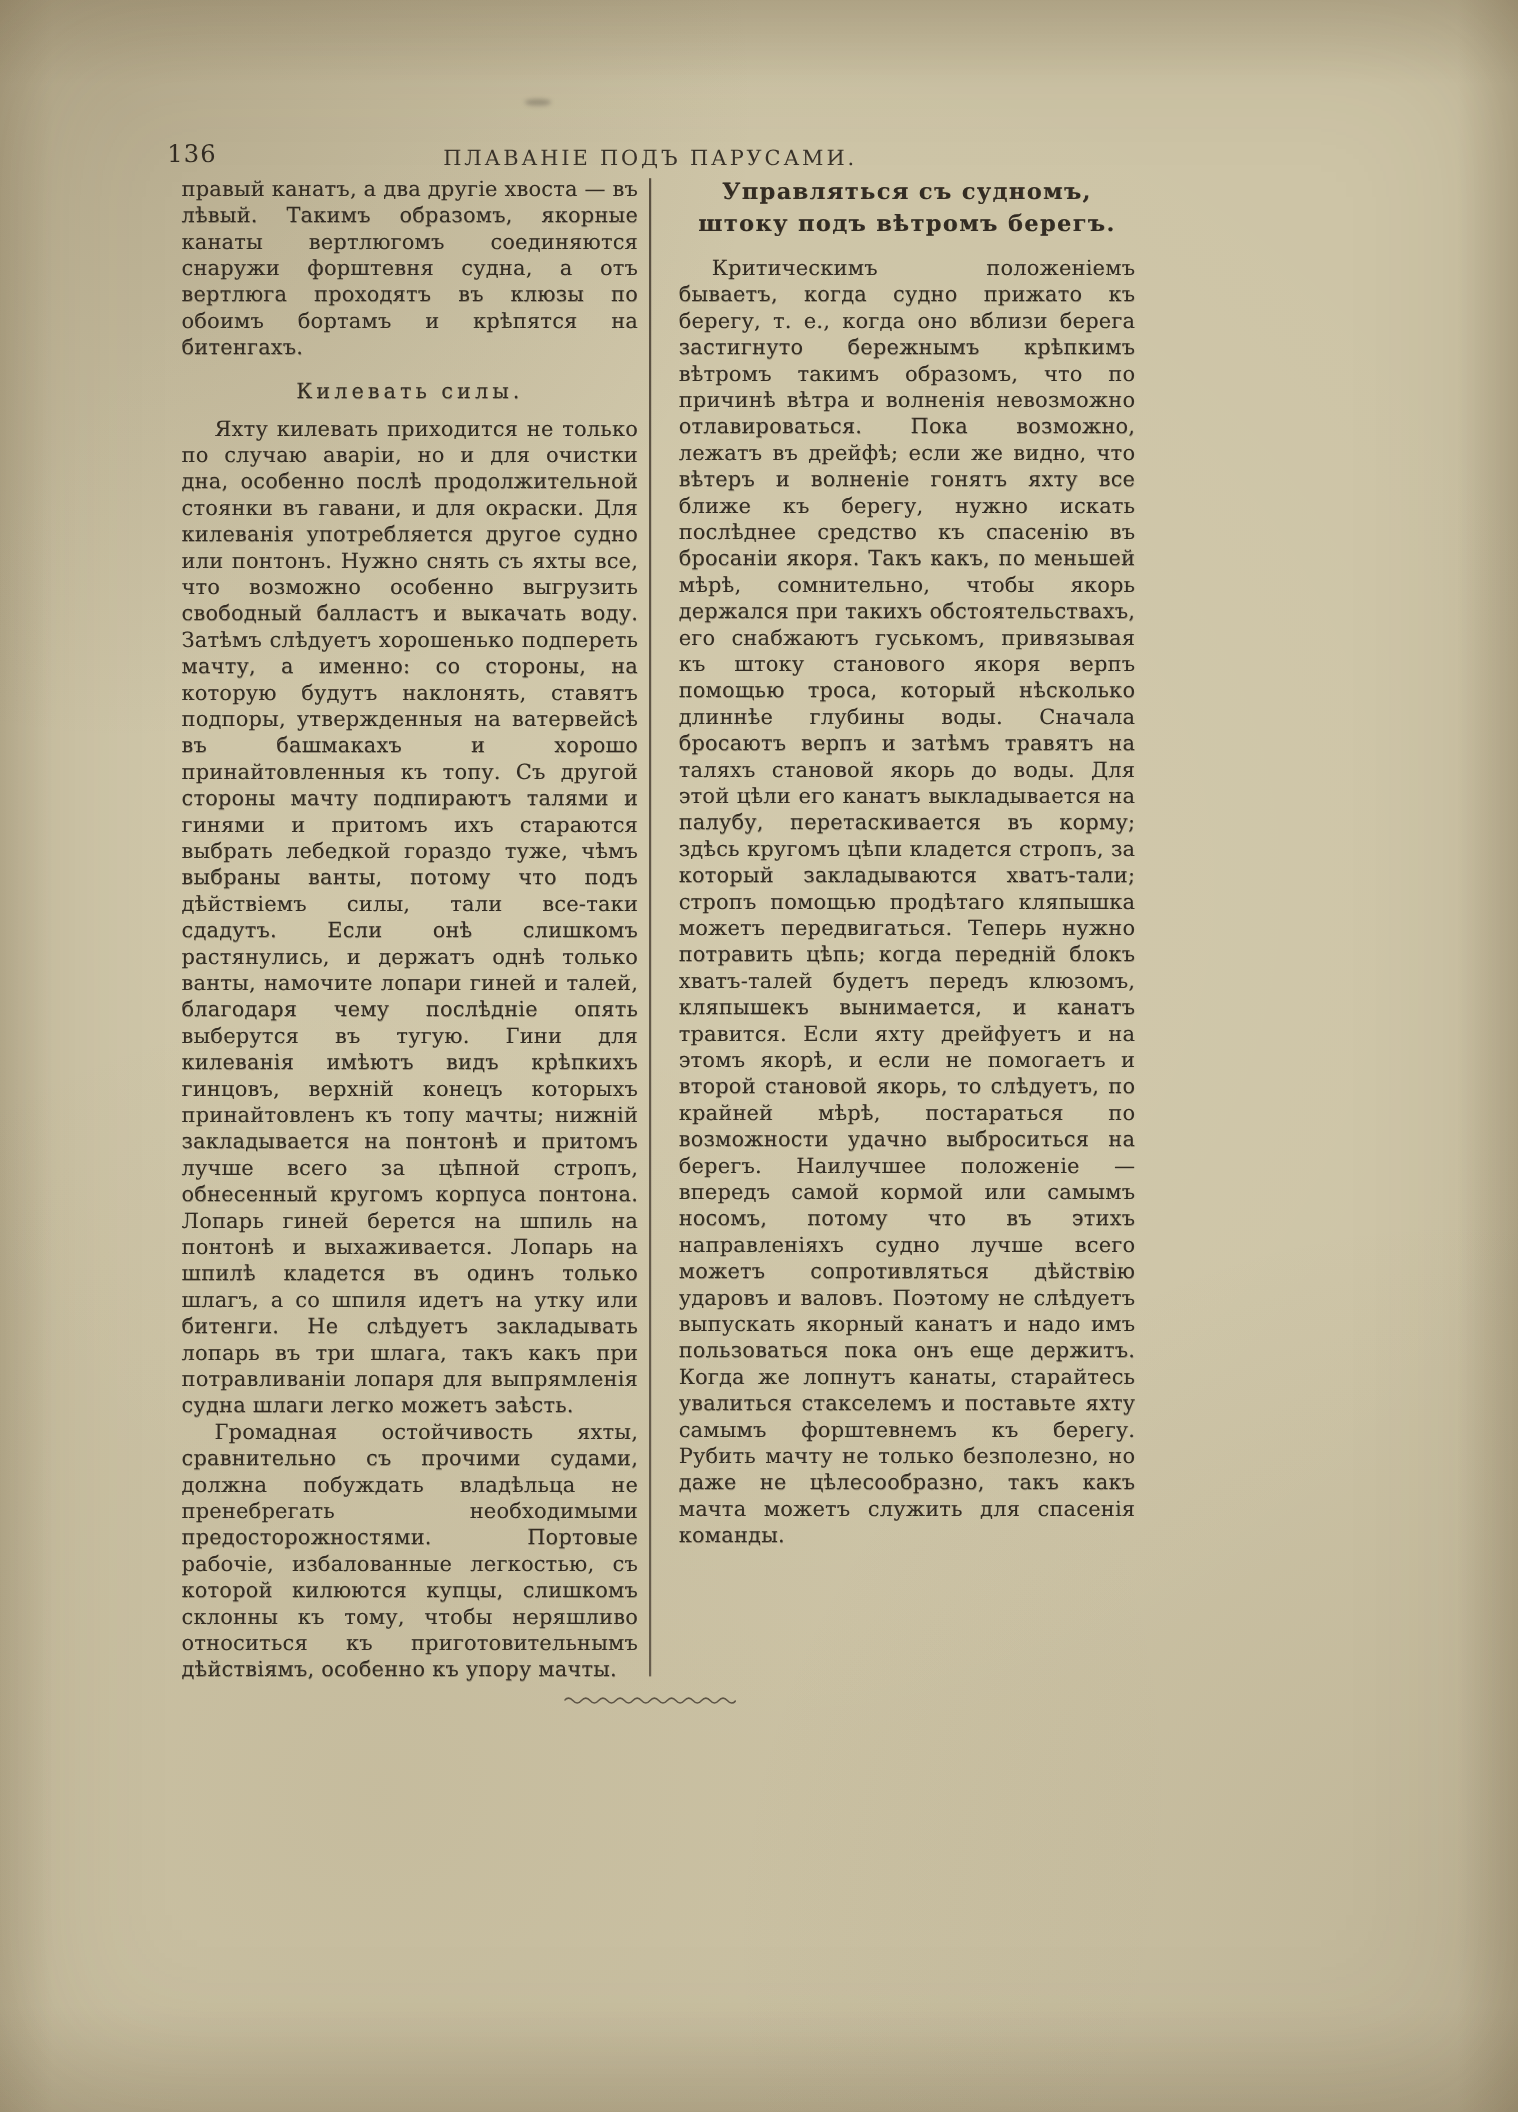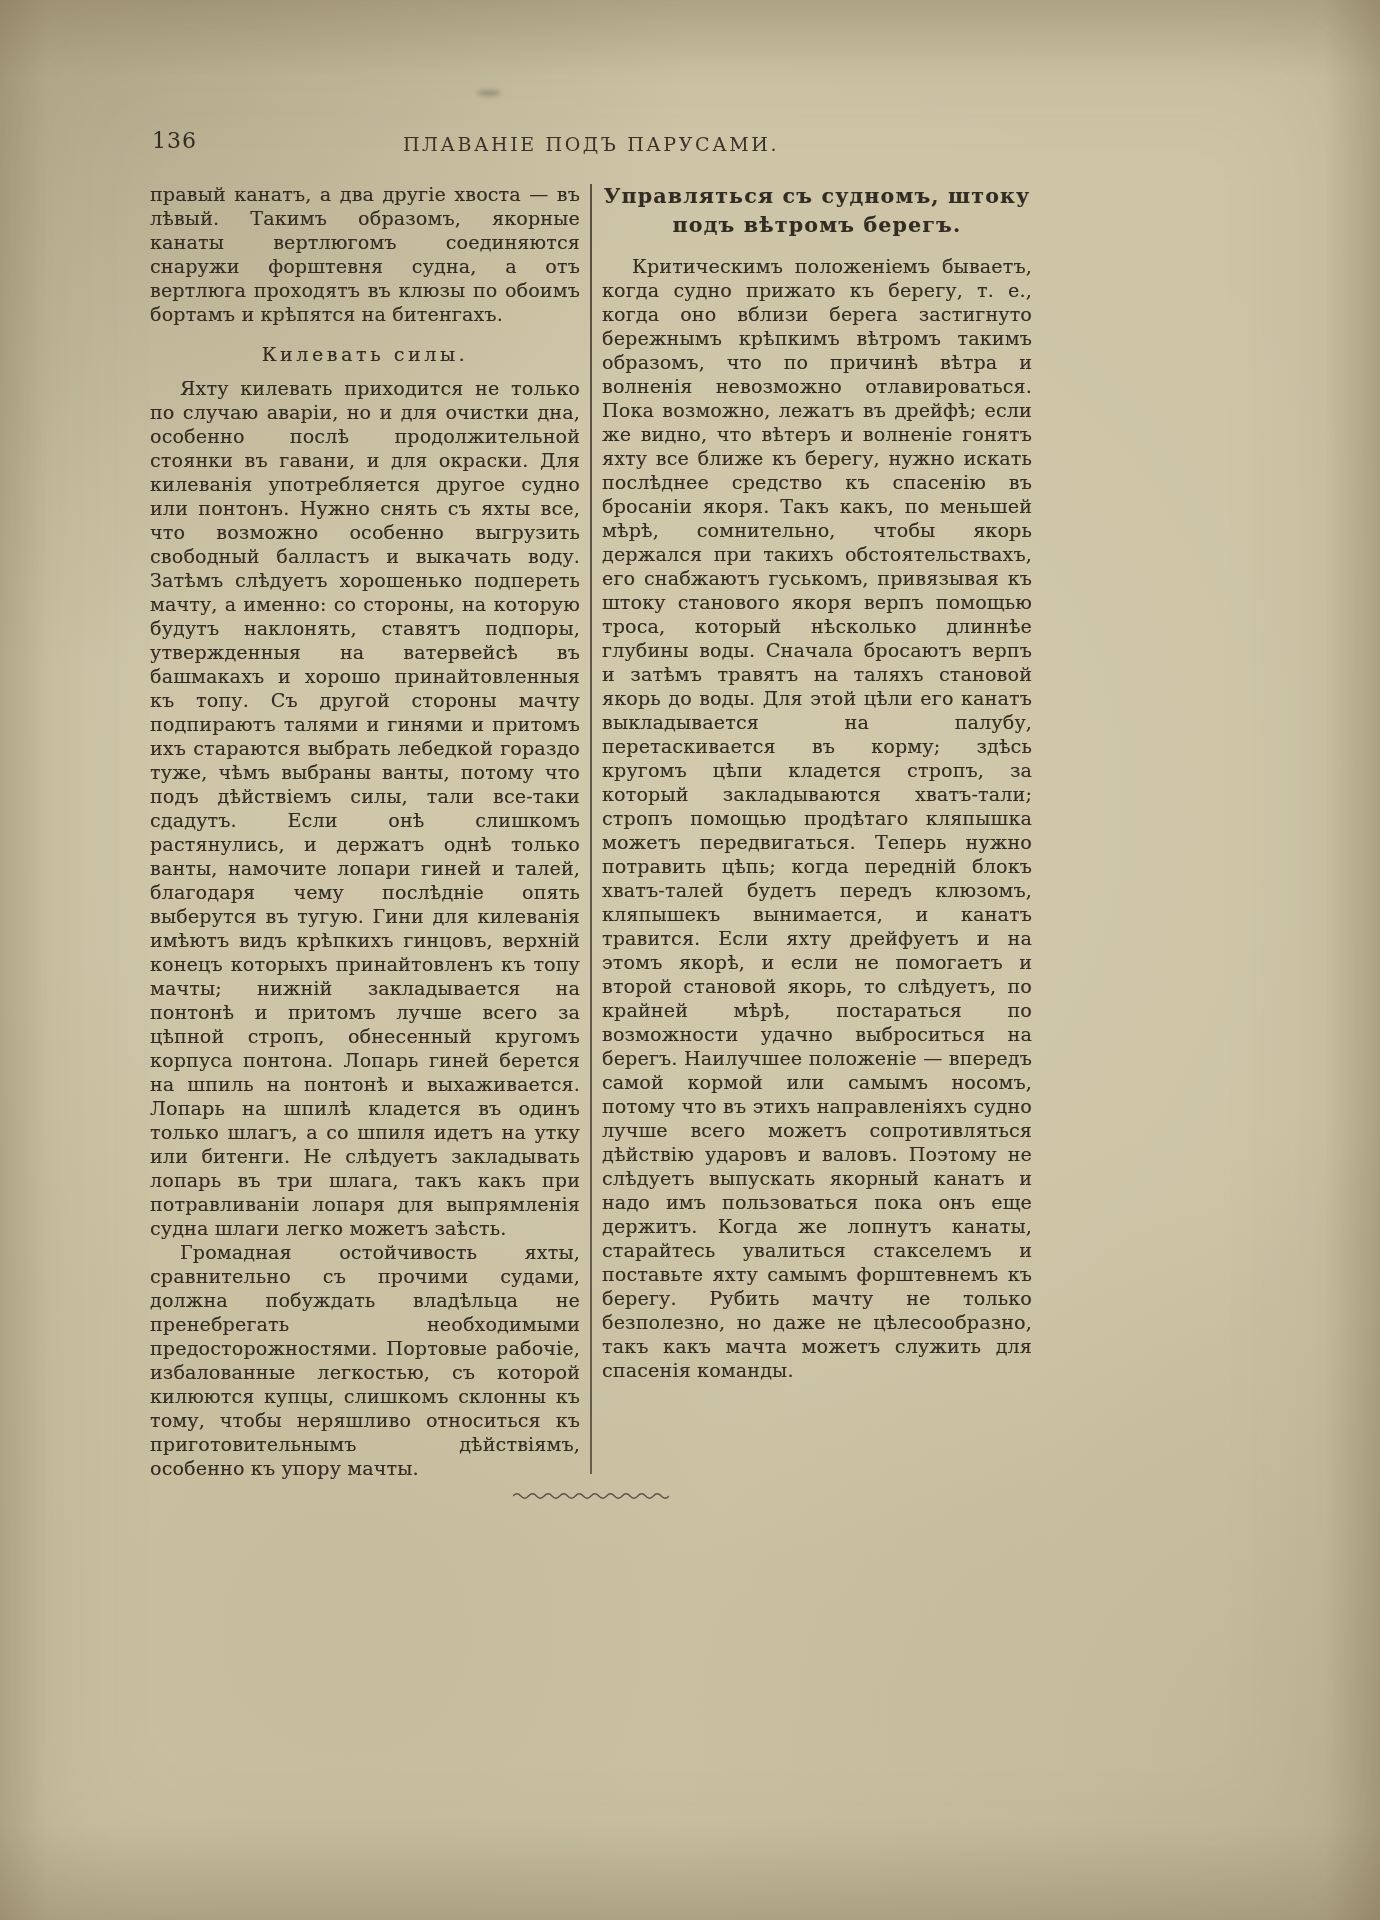--- a/index.html
+++ b/index.html
@@ -44,21 +44,20 @@
   }
   .content {
     position: absolute;
     left: 150px;
     top: 126px;
     width: 882px;
   }
   .running-head {
     position: relative;
     height: 34px;
-    margin-bottom: 22px;
   }
   .page-number {
     position: absolute;
     left: 2px;
     top: 2px;
     font-size: 22px;
     letter-spacing: 1px;
   }
   .running-title {
     position: absolute;
@@ -74,20 +73,21 @@
     display: flex;
     align-items: stretch;
   }
   .col {
     width: 430px;
     text-align: justify;
     font-size: 19px;
     line-height: 24px;
     letter-spacing: 0.2px;
     text-shadow: 0.3px 0.3px 0.4px rgba(45,35,22,0.35);
+    margin-left: 15px;
   }
   .divider {
     width: 2px;
     margin: 2px 10px 6px 10px;
     background: linear-gradient(180deg, rgba(70,60,48,0.85), rgba(70,60,48,0.75));
   }
   .par {
     margin: 0;
     text-indent: 30px;
   }

